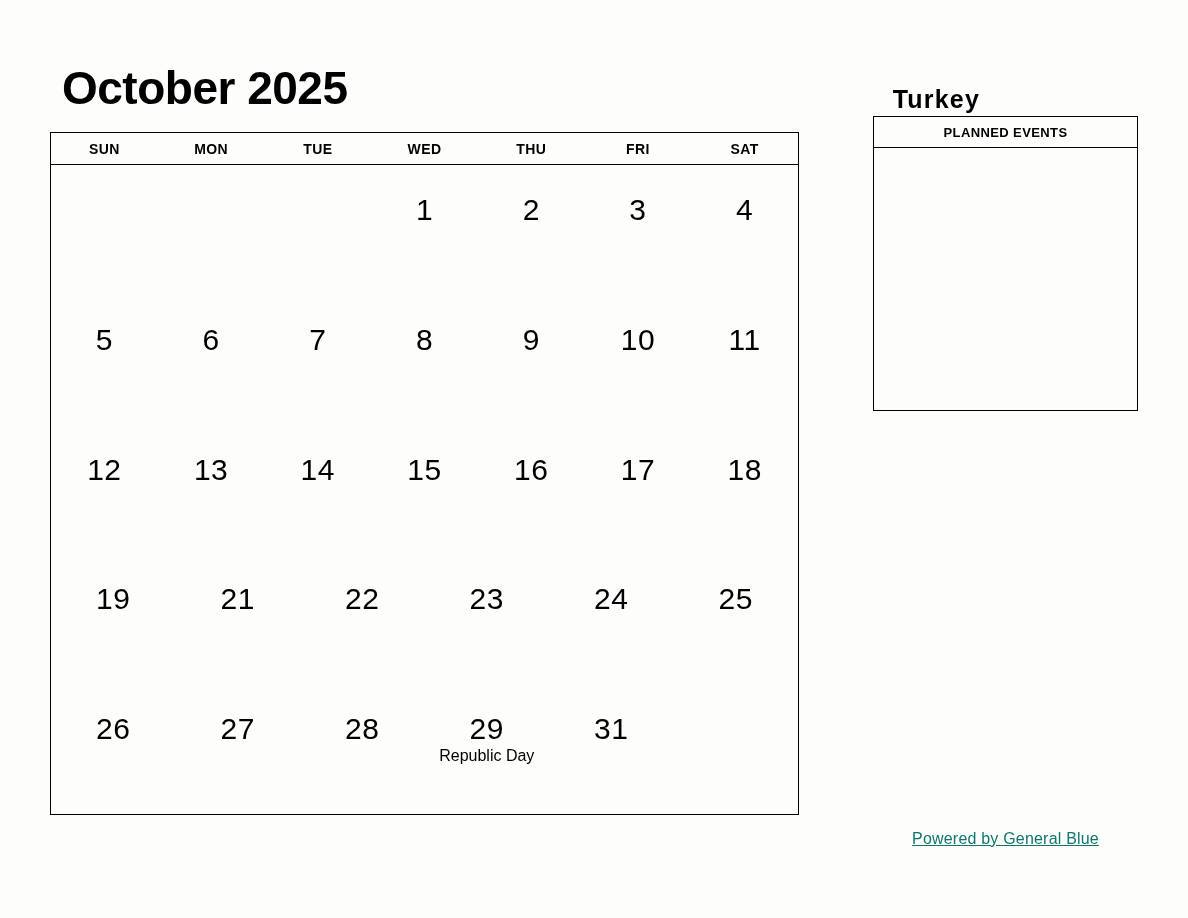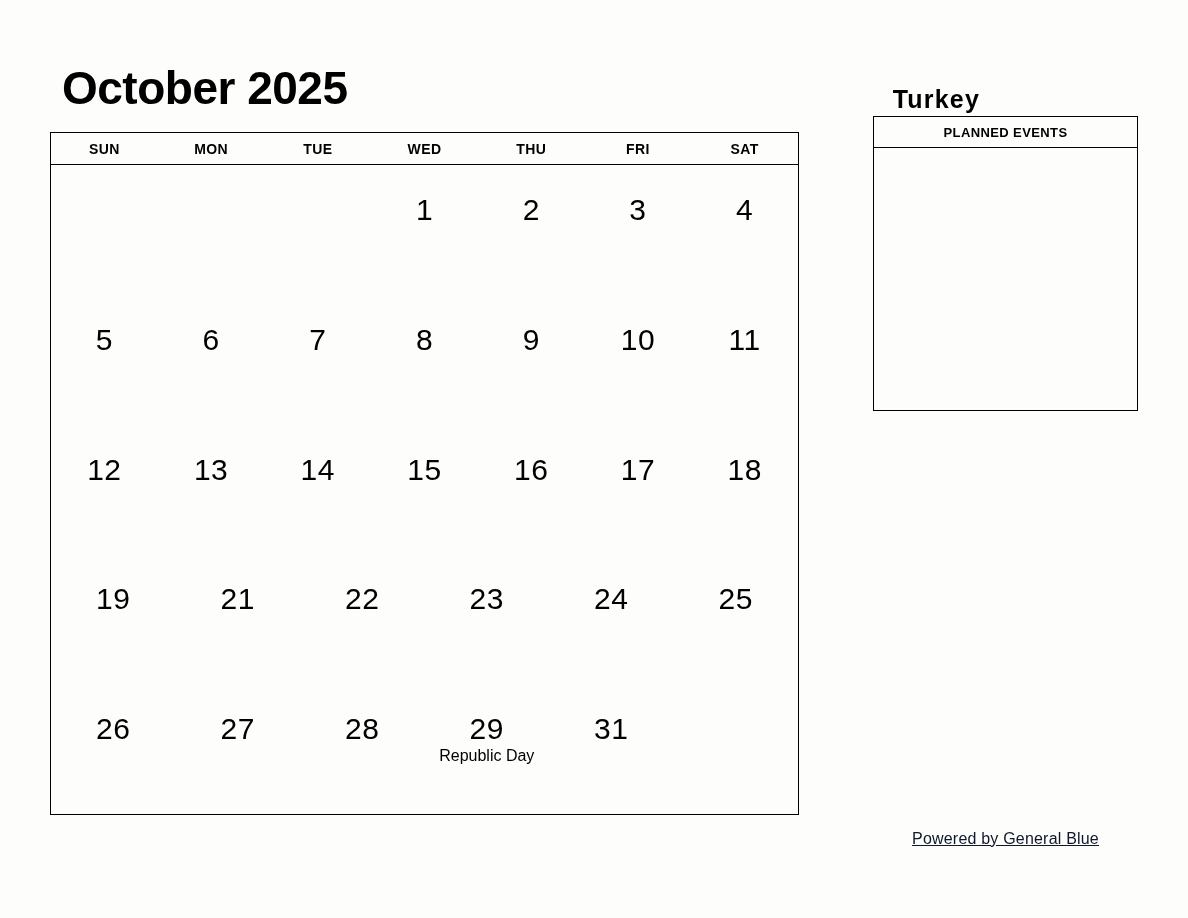--- a/index.html
+++ b/index.html
@@ -309,15 +309,15 @@
         </div>
       </div>
   </div>
 
   <div id="events-box" class="side-box">
     <div class="side-box-header">PLANNED EVENTS</div>
     <div class="side-box-body"></div>
   </div>
 
 
-  <a id="footer-link" style="color: #0f172a;">Powered by General Blue</a>
+  <a id="footer-link" style="color: #0f766e;">Powered by General Blue</a>
 
 </div>
 
 </body></html>

